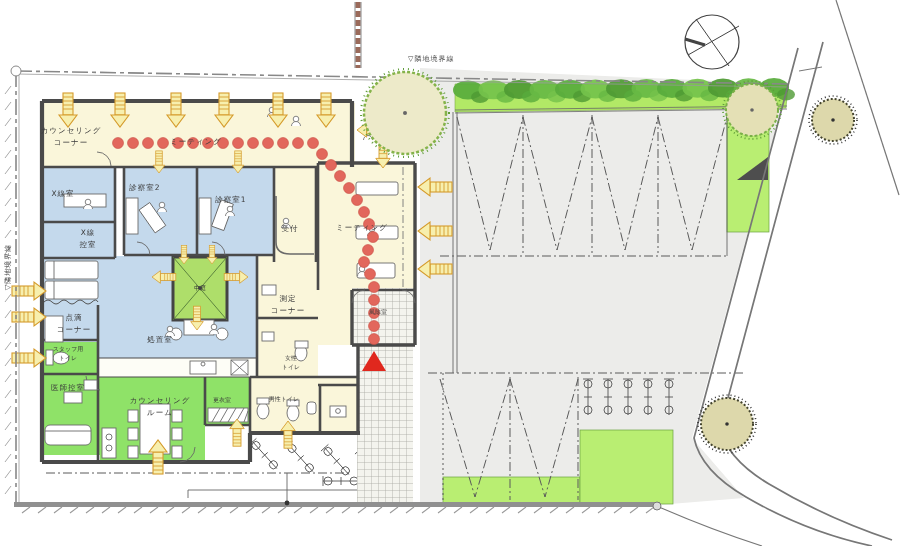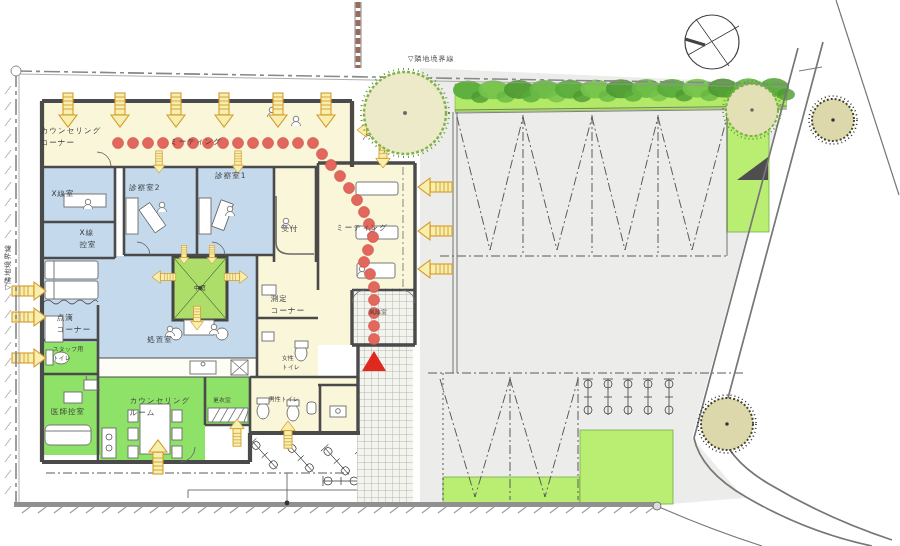--- a/index.html
+++ b/index.html
@@ -1,20 +1,20 @@
 <!DOCTYPE html>
 <html><head>
 <meta charset="utf-8">
 <style>
   html,body{margin:0;padding:0;background:#fff;}
   #stage{position:relative;width:900px;height:546px;background:#ffffff;overflow:hidden;
          font-family:"DejaVu Sans",sans-serif;}
   #stage svg{position:absolute;left:0;top:0;}
   .lbl{position:absolute;transform:translate(-50%,-50%);font-size:7.5px;line-height:1.55;
-       color:#3a3a3a;white-space:nowrap;letter-spacing:1px;z-index:5;}
+       color:#3a3a3a;text-align:center;white-space:nowrap;letter-spacing:1px;z-index:5;}
   .lbl span{display:block;}
   .lbl.tiny{font-size:6px;letter-spacing:0;}
   .boundary-lbl{position:absolute;font-size:7px;color:#444;letter-spacing:1px;z-index:5;white-space:nowrap;}
   .vert{transform:rotate(-90deg);transform-origin:center center;}
 </style>
 </head>
 <body>
 
 <div id="stage">
 
@@ -424,21 +424,21 @@
 <div class="lbl" style="left:63px;top:194px">
       <span>X線室</span>
     </div>
 <div class="lbl" style="left:88px;top:239px">
   <span>X線</span>
       <span>控室</span>
 </div>
 <div class="lbl" style="left:145px;top:188px">
       <span>診察室2</span>
     </div>
-<div class="lbl" style="left:231px;top:176px">
+<div class="lbl" style="left:231px;top:200px">
       <span>診察室1</span>
     </div>
 <div class="lbl" style="left:290px;top:229px">
       <span>受付</span>
     </div>
 <div class="lbl" style="left:362px;top:228px">
       <span>ミーティング</span>
     </div>
 <div class="lbl" style="left:74px;top:324px">
   <span>点滴</span>
@@ -458,21 +458,21 @@
   <span>女性</span>
       <span>トイレ</span>
 </div>
 <div class="lbl tiny" style="left:378px;top:312px">
       <span>風除室</span>
     </div>
 <div class="lbl tiny" style="left:68px;top:353px">
   <span>スタッフ用</span>
       <span>トイレ</span>
 </div>
-<div class="lbl" style="left:68px;top:412px">
+<div class="lbl" style="left:68px;top:388px">
       <span>医師控室</span>
     </div>
 <div class="lbl" style="left:160px;top:407px">
   <span>カウンセリング</span>
       <span>ルーム</span>
 </div>
 <div class="lbl tiny" style="left:222px;top:400px">
       <span>更衣室</span>
     </div>
 <div class="lbl tiny" style="left:284px;top:399px">

